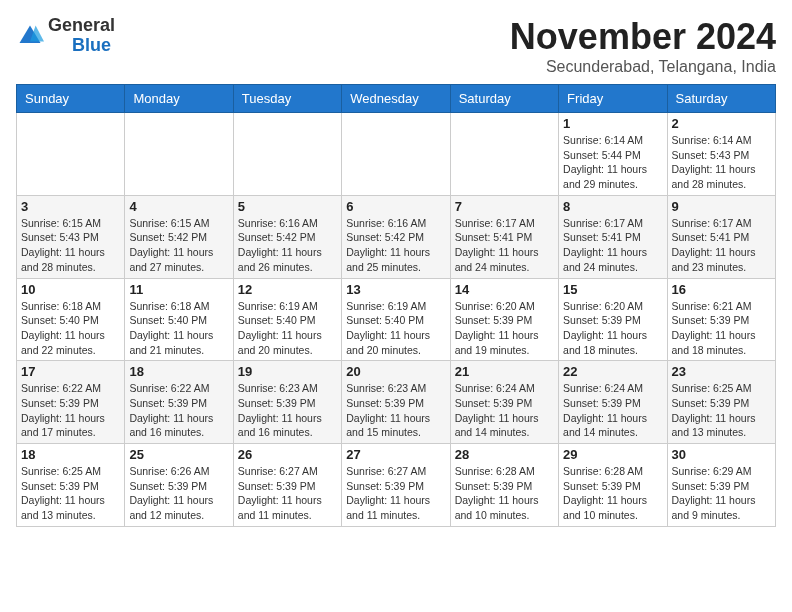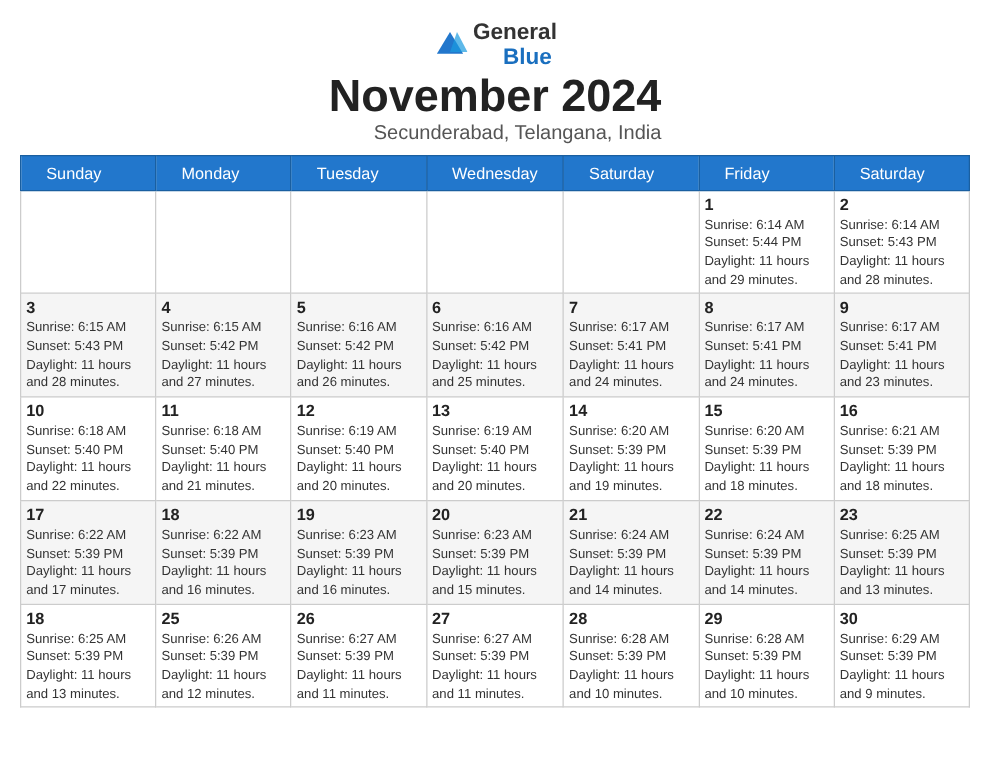--- a/index.html
+++ b/index.html
@@ -6,23 +6,22 @@
     body {
       font-family: Arial, sans-serif;
       background: #fff;
       width: 792px;
       min-height: 612px;
       padding: 16px;
     }
     .header {
       display: flex;
       justify-content: space-between;
-      align-items: center;
+      align-items: flex-start;
       margin-bottom: 8px;
-      flex-direction: column;
     }
     .logo {
       display: flex;
       align-items: center;
       gap: 4px;
     }
     .logo-text {
       font-size: 18px;
       font-weight: bold;
       line-height: 1.1;
@@ -46,21 +45,21 @@
       color: #555;
     }
     .calendar-table {
       width: 100%;
       border-collapse: collapse;
       font-size: 11px;
     }
     .calendar-table th {
       background-color: #2277cc;
       color: #fff;
-      padding: 6px 20px;
+      padding: 6px 8px;
       text-align: left;
       font-size: 13px;
       font-weight: normal;
       border: 1px solid #1a5fa0;
     }
     .calendar-table td {
       vertical-align: top;
       border: 1px solid #ccc;
       padding: 3px 4px;
       width: 108px;

